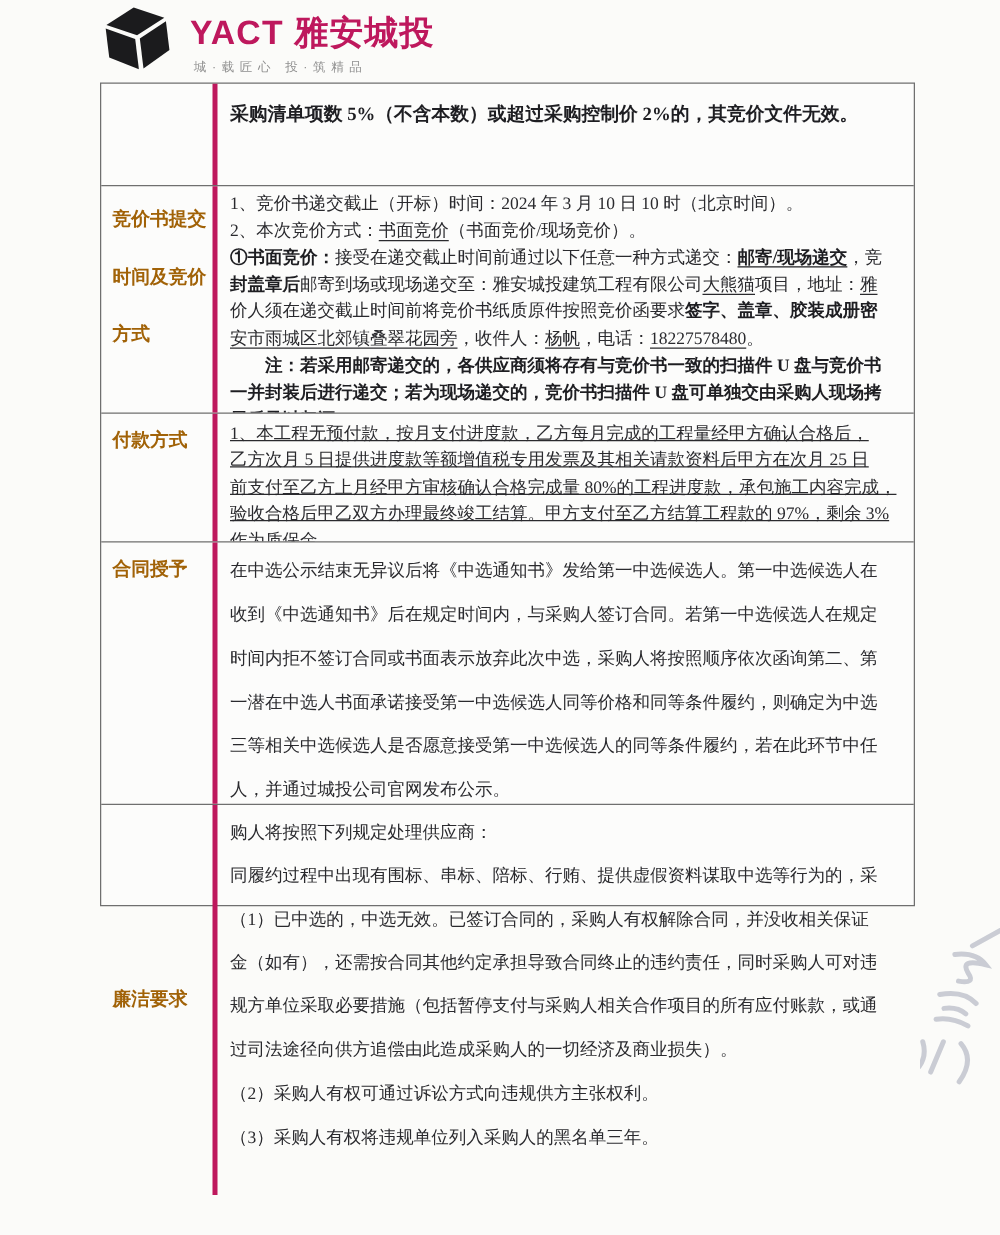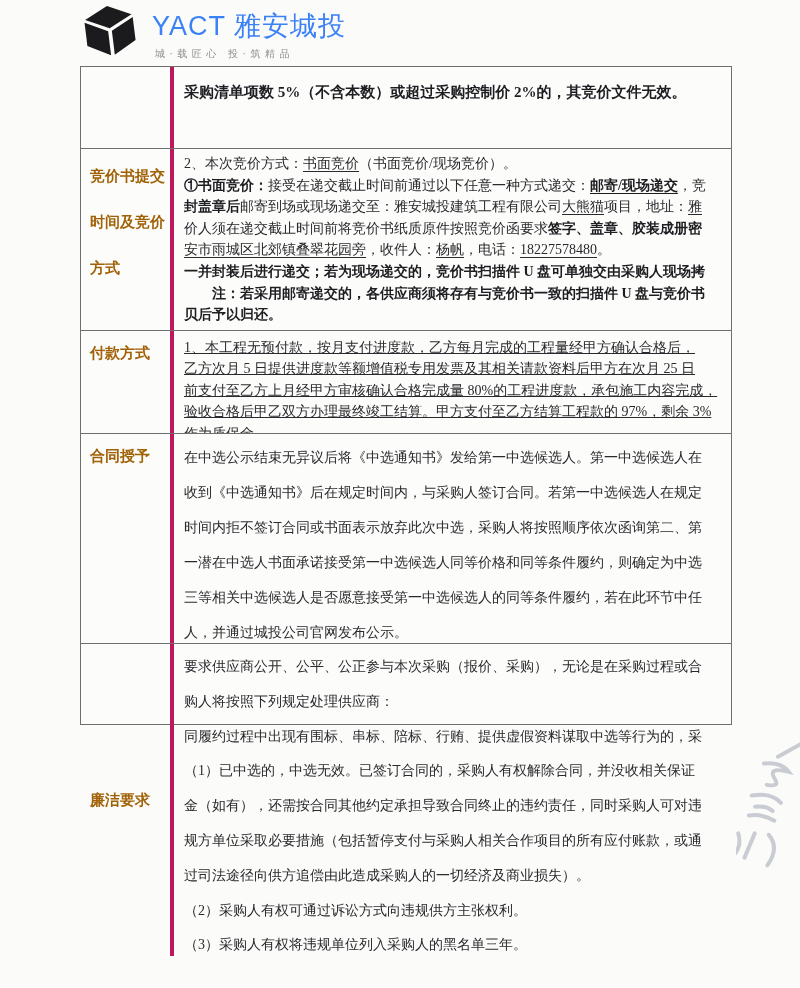--- a/index.html
+++ b/index.html
@@ -12,21 +12,21 @@
     overflow:hidden;
   }
   .page { position:absolute; inset:0; }
 
   
   .header { position:absolute; left:82px; top:4px; display:flex; align-items:flex-start; }
   .cube { display:block; width:56px; height:54px; }
   .brand-text { margin-left:14px; padding-top:4px; }
   .brand-name {
     font-family:"Liberation Sans","DejaVu Sans",sans-serif;
-    font-size:27px; font-weight:normal; color:#3b82f6; letter-spacing:1px;
+    font-size:27px; font-weight:bold; color:#be185d; letter-spacing:1px;
     filter:blur(.3px);
   }
   .brand-tagline {
     margin-top:3px; margin-left:3px;
     font-family:"Liberation Sans","DejaVu Sans",sans-serif;
     font-size:10px; color:#8f8f8f; letter-spacing:4.5px;
     filter:blur(.3px);
   }
 
   
@@ -108,27 +108,28 @@
           <div class="line"><span class="b">采购清单项数 5%（不含本数）或超过采购控制价 2%的，其竞价文件无效。</span></div>
         </div>
       </div>
       <div class="row r1">
         <div class="label-cell">
           <div class="label-line">竞价书提交</div>
           <div class="label-line">时间及竞价</div>
           <div class="label-line">方式</div>
         </div>
         <div class="content-cell">
+          <div class="line"><span>1、竞价书递交截止（开标）时间：2024 年 3 月 10 日 10 时（北京时间）。</span></div>
           <div class="line"><span>2、本次竞价方式：</span><span class="u">书面竞价</span><span>（书面竞价/现场竞价）。</span></div>
           <div class="line"><span class="b">①书面竞价：</span><span>接受在递交截止时间前通过以下任意一种方式递交：</span><span class="b u">邮寄/现场递交</span><span>，竞</span></div>
           <div class="line"><span class="b">封盖章后</span><span>邮寄到场或现场递交至：雅安城投建筑工程有限公司</span><span class="u">大熊猫</span><span>项目，地址：</span><span class="u">雅</span></div>
           <div class="line"><span>价人须在递交截止时间前将竞价书纸质原件按照竞价函要求</span><span class="b">签字、盖章、胶装成册密</span></div>
           <div class="line"><span class="u">安市雨城区北郊镇叠翠花园旁</span><span>，收件人：</span><span class="u">杨帆</span><span>，电话：</span><span class="u">18227578480</span><span>。</span></div>
+          <div class="line"><span class="b">　　注：若采用邮寄递交的，各供应商须将存有与竞价书一致的扫描件 U 盘与竞价书</span></div>
           <div class="line"><span class="b">一并封装后进行递交；若为现场递交的，竞价书扫描件 U 盘可单独交由采购人现场拷</span></div>
-          <div class="line"><span class="b">　　注：若采用邮寄递交的，各供应商须将存有与竞价书一致的扫描件 U 盘与竞价书</span></div>
           <div class="line"><span class="b">贝后予以归还。</span></div>
         </div>
       </div>
       <div class="row r2">
         <div class="label-cell">
           <div class="label-line">付款方式</div>
         </div>
         <div class="content-cell">
           <div class="line"><span>1、本工程无预付款，按月支付进度款，乙方每月完成的工程量经甲方确认合格后，</span></div>
           <div class="line"><span>乙方次月 5 日提供进度款等额增值税专用发票及其相关请款资料后甲方在次月 25 日</span></div>
@@ -148,21 +149,20 @@
           <div class="line"><span>一潜在中选人书面承诺接受第一中选候选人同等价格和同等条件履约，则确定为中选</span></div>
           <div class="line"><span>三等相关中选候选人是否愿意接受第一中选候选人的同等条件履约，若在此环节中任</span></div>
           <div class="line"><span>人，并通过城投公司官网发布公示。</span></div>
         </div>
       </div>
       <div class="row r4">
         <div class="label-cell">
           <div class="label-line">廉洁要求</div>
         </div>
         <div class="content-cell">
-          <div class="line"><span>要求供应商公开、公平、公正参与本次采购（报价、采购），无论是在采购过程或合</span></div>
           <div class="line"><span>购人将按照下列规定处理供应商：</span></div>
           <div class="line"><span>同履约过程中出现有围标、串标、陪标、行贿、提供虚假资料谋取中选等行为的，采</span></div>
           <div class="line"><span>（1）已中选的，中选无效。已签订合同的，采购人有权解除合同，并没收相关保证</span></div>
           <div class="line"><span>金（如有），还需按合同其他约定承担导致合同终止的违约责任，同时采购人可对违</span></div>
           <div class="line"><span>规方单位采取必要措施（包括暂停支付与采购人相关合作项目的所有应付账款，或通</span></div>
           <div class="line"><span>过司法途径向供方追偿由此造成采购人的一切经济及商业损失）。</span></div>
           <div class="line"><span>（2）采购人有权可通过诉讼方式向违规供方主张权利。</span></div>
           <div class="line"><span>（3）采购人有权将违规单位列入采购人的黑名单三年。</span></div>
         </div>
       </div>

